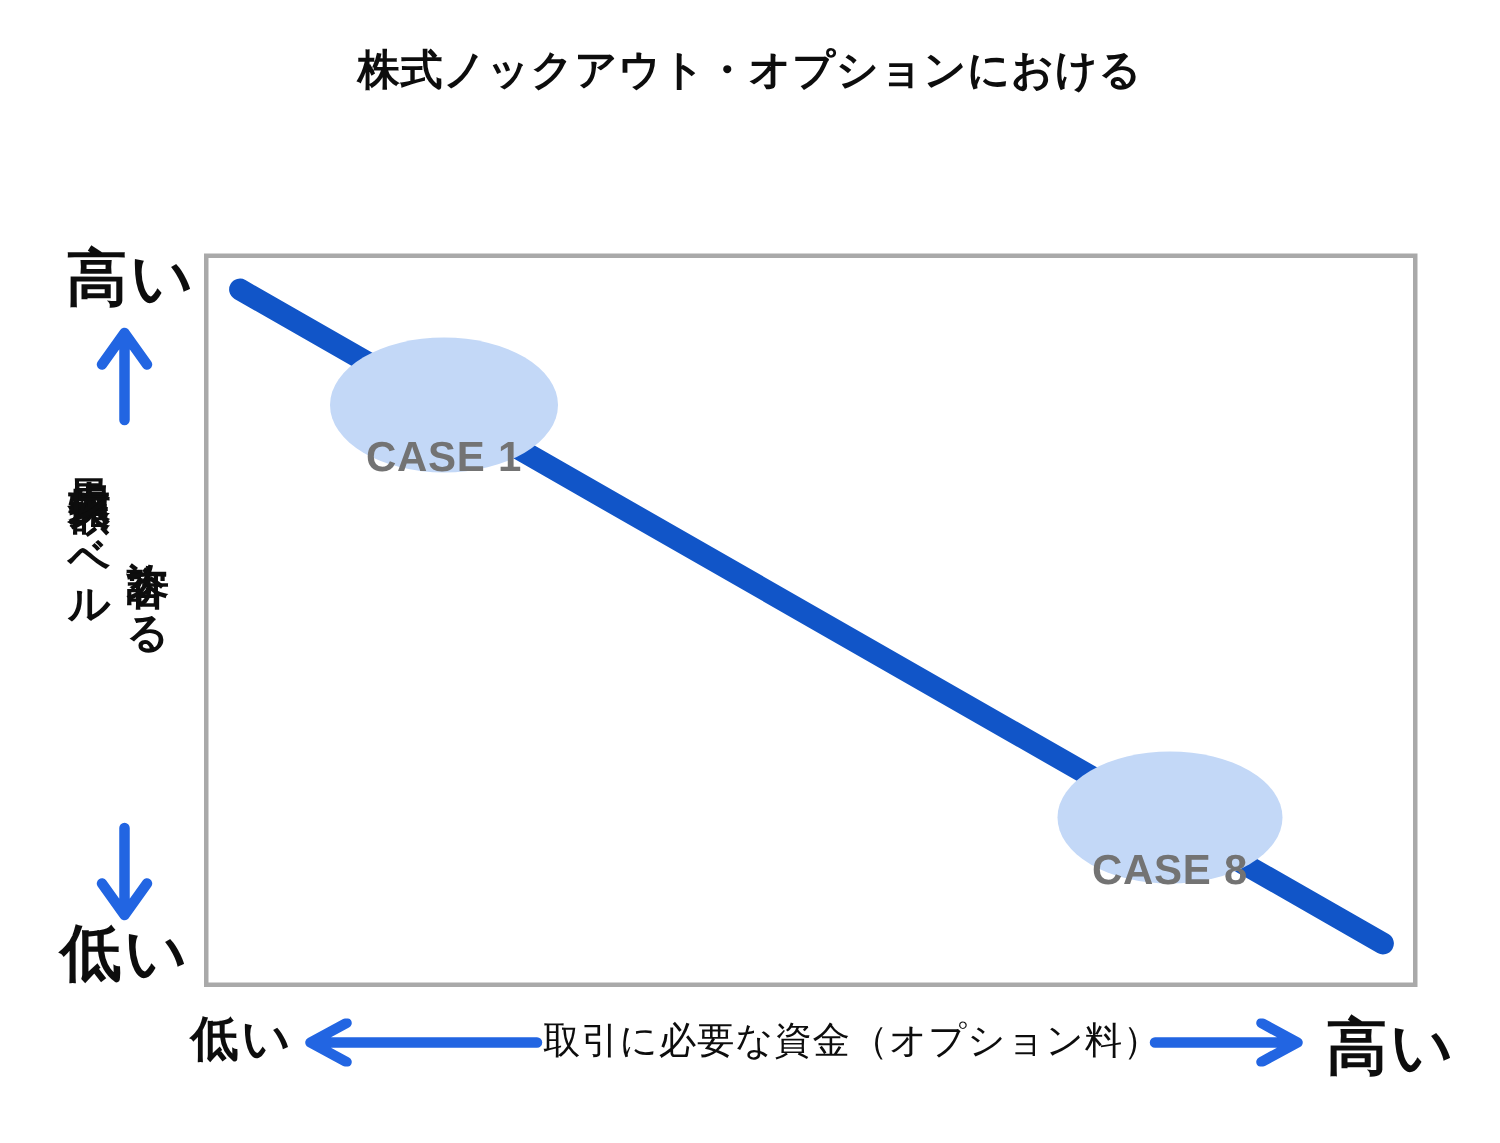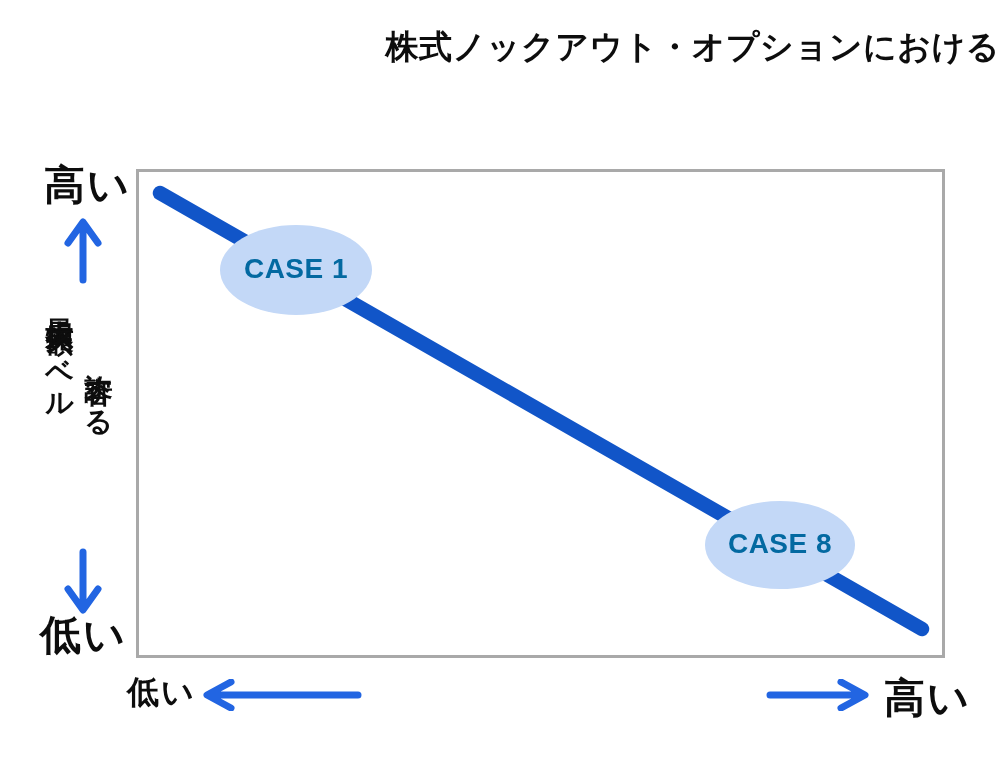--- a/index.html
+++ b/index.html
@@ -14,22 +14,22 @@
     width: 1000px;
     height: 762px;
     background: #ffffff;
     overflow: hidden;
   }
   .title {
     position: absolute;
     top: 26px;
     left: 0;
     width: 100%;
-    text-align: right;
-    font-size: 33px;
+    text-align: center;
+    font-size: 28px;
     line-height: 41px;
     font-weight: 700;
     letter-spacing: 0.5px;
   }
   .plot-box {
     position: absolute;
     left: 136px;
     top: 169px;
     width: 809px;
     height: 489px;
@@ -43,21 +43,22 @@
     top: 0;
     display: block;
   }
   .case-label {
     position: absolute;
     width: 156px;
     text-align: center;
     font-size: 28px;
     font-weight: 700;
     letter-spacing: 0.5px;
-    color: #0369a1;
+    color: #737373;
+    margin-top: 36px;
   }
   .case-label.case1 { left: 79px;  top: 81px;  }
   .case-label.case2 { left: 563px; top: 356px; }
 
   .axis-extreme {
     position: absolute;
     font-size: 41px;
     font-weight: 700;
     letter-spacing: 2px;
     white-space: nowrap;
@@ -130,20 +131,21 @@
   </svg>
 
   <div class="axis-extreme y-low">低い</div>
 
   <div class="axis-extreme x-low">低い</div>
 
   <svg class="arrow-icon left-arrow" width="162" height="32" viewBox="0 0 162 32" aria-hidden="true">
     <path d="M158 16 L10 16 M31 3 L7 16 L31 29" fill="none" stroke="#2265e2" stroke-width="7" stroke-linecap="round" stroke-linejoin="round"></path>
   </svg>
 
+  <div class="x-axis-label">取引に必要な資金（オプション料）</div>
 
   <svg class="arrow-icon right-arrow" width="106" height="32" viewBox="0 0 106 32" aria-hidden="true">
     <path d="M4 16 L96 16 M75 3 L99 16 L75 29" fill="none" stroke="#2265e2" stroke-width="7" stroke-linecap="round" stroke-linejoin="round"></path>
   </svg>
 
   <div class="axis-extreme x-high">高い</div>
 
 </div>
 
 </body></html>

